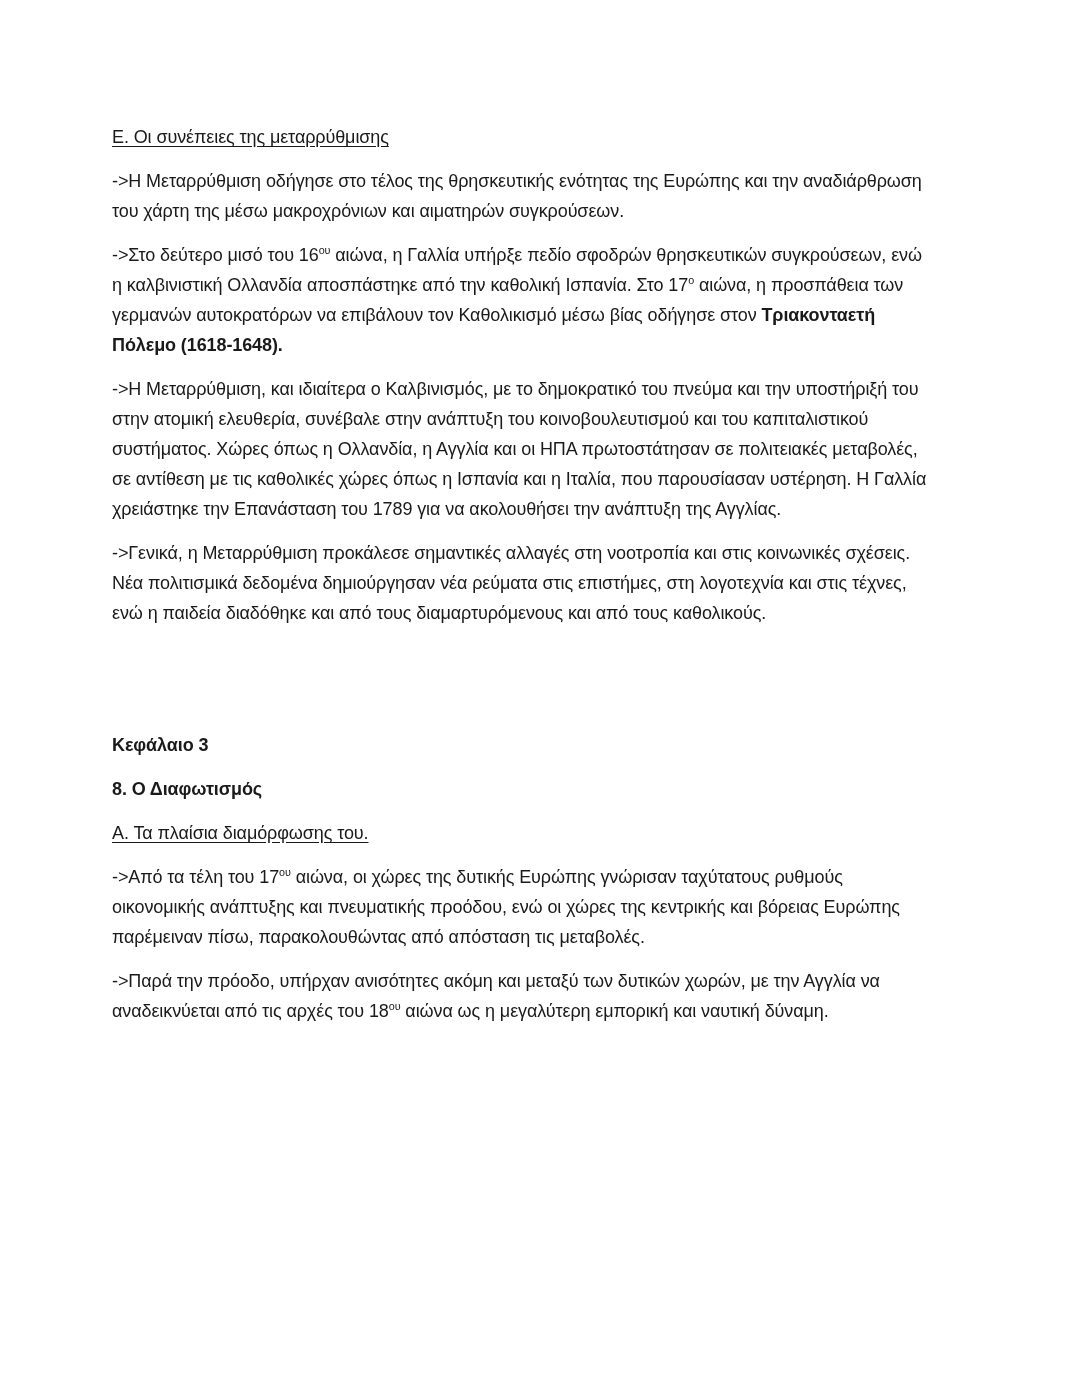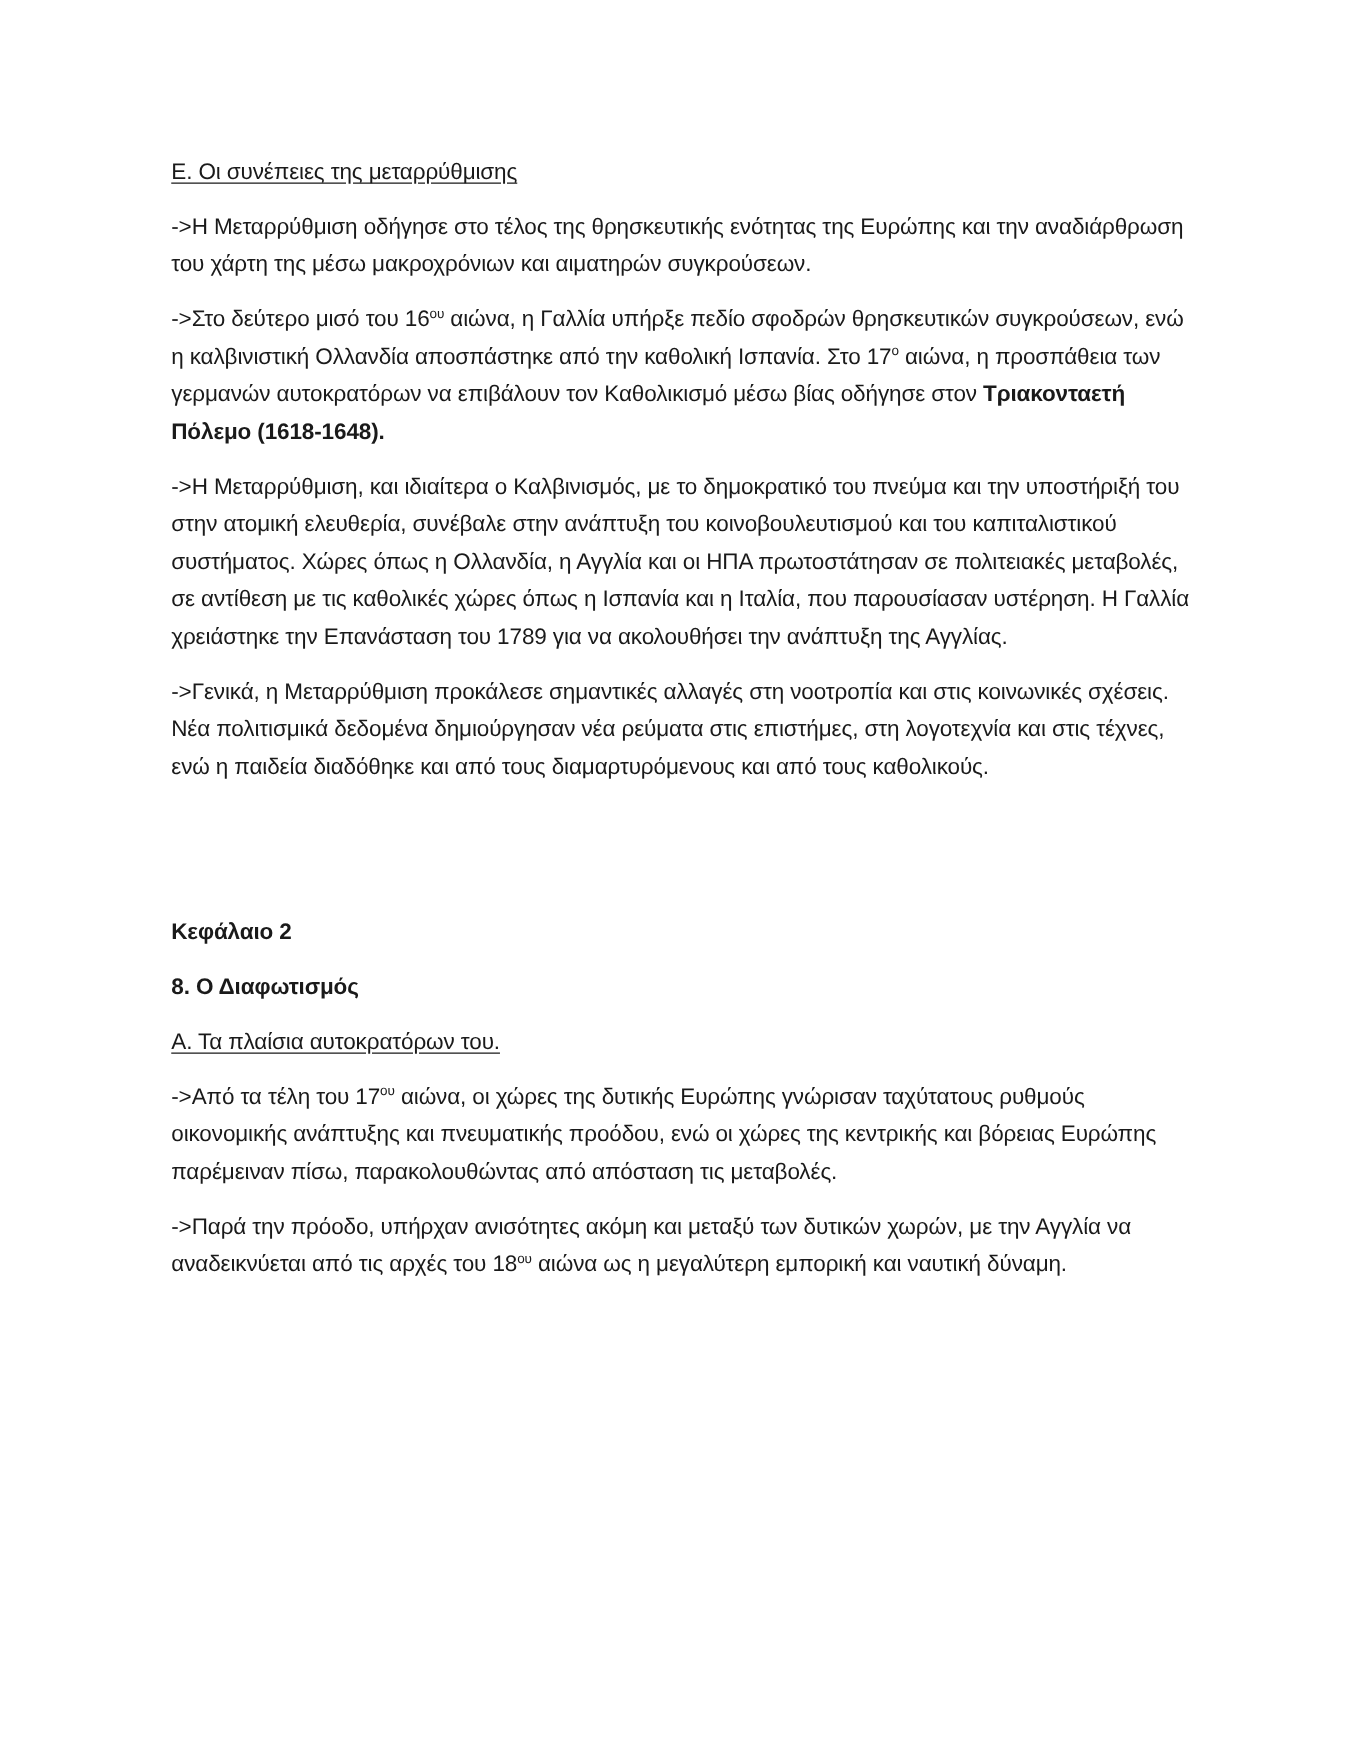--- a/index.html
+++ b/index.html
@@ -11,21 +11,21 @@
     font-family: "Liberation Sans", "DejaVu Sans", sans-serif;
   }
   .page {
     position: relative;
     width: 1080px;
     height: 1397px;
     background: #ffffff;
   }
   .content {
     position: absolute;
-    left: 137px;
+    left: 112px;
     top: 122px;
     width: 823px;
     color: #1a1a1a;
   }
   .blk {
     font-size: 18px;
     line-height: 30px;
     margin-bottom: 14px;
     font-weight: 400;
     letter-spacing: -0.1px;
@@ -52,24 +52,24 @@
 
 
     <p class="blk"><span>-&gt;Στο δεύτερο μισό του 16</span><sup class="sups">ου</sup><span> αιώνα, η Γαλλία υπήρξε πεδίο σφοδρών θρησκευτικών συγκρούσεων, ενώ η καλβινιστική Ολλανδία αποσπάστηκε από την καθολική Ισπανία. Στο 17</span><sup class="sups">ο</sup><span> αιώνα, η προσπάθεια των γερμανών αυτοκρατόρων να επιβάλουν τον Καθολικισμό μέσω βίας οδήγησε στον </span><strong>Τριακονταετή Πόλεμο (1618-1648).</strong></p>
 
     <p class="blk"><span>-&gt;Η Μεταρρύθμιση, και ιδιαίτερα ο Καλβινισμός, με το δημοκρατικό του πνεύμα και την υποστήριξή του στην ατομική ελευθερία, συνέβαλε στην ανάπτυξη του κοινοβουλευτισμού και του καπιταλιστικού συστήματος. Χώρες όπως η Ολλανδία, η Αγγλία και οι ΗΠΑ πρωτοστάτησαν σε πολιτειακές μεταβολές, σε αντίθεση με τις καθολικές χώρες όπως η Ισπανία και η Ιταλία, που παρουσίασαν υστέρηση. Η Γαλλία χρειάστηκε την Επανάσταση του 1789 για να ακολουθήσει την ανάπτυξη της Αγγλίας.</span></p>
 
     <p class="blk"><span>-&gt;Γενικά, η Μεταρρύθμιση προκάλεσε σημαντικές αλλαγές στη νοοτροπία και στις κοινωνικές σχέσεις. Νέα πολιτισμικά δεδομένα δημιούργησαν νέα ρεύματα στις επιστήμες, στη λογοτεχνία και στις τέχνες, ενώ η παιδεία διαδόθηκε και από τους διαμαρτυρόμενους και από τους καθολικούς.</span></p>
 
     <div class="spacer"></div>
 
-    <p class="blk b"><span>Κεφάλαιο 2</span></p>
+    <p class="blk b"><span>Κεφάλαιο 3</span></p>
 
     <p class="blk b"><span>8. Ο Διαφωτισμός</span></p>
 
-    <p class="blk u"><span>Α. Τα πλαίσια αυτοκρατόρων του.</span></p>
+    <p class="blk u"><span>Α. Τα πλαίσια διαμόρφωσης του.</span></p>
 
     <p class="blk"><span>-&gt;Από τα τέλη του 17</span><sup class="sups">ου</sup><span> αιώνα, οι χώρες της δυτικής Ευρώπης γνώρισαν ταχύτατους ρυθμούς οικονομικής ανάπτυξης και πνευματικής προόδου, ενώ οι χώρες της κεντρικής και βόρειας Ευρώπης παρέμειναν πίσω, παρακολουθώντας από απόσταση τις μεταβολές.</span></p>
 
     <p class="blk"><span>-&gt;Παρά την πρόοδο, υπήρχαν ανισότητες ακόμη και μεταξύ των δυτικών χωρών, με την Αγγλία να αναδεικνύεται από τις αρχές του 18</span><sup class="sups">ου</sup><span> αιώνα ως η μεγαλύτερη εμπορική και ναυτική δύναμη.</span></p>
 
   </div>
 </div>
 
 </body></html>

